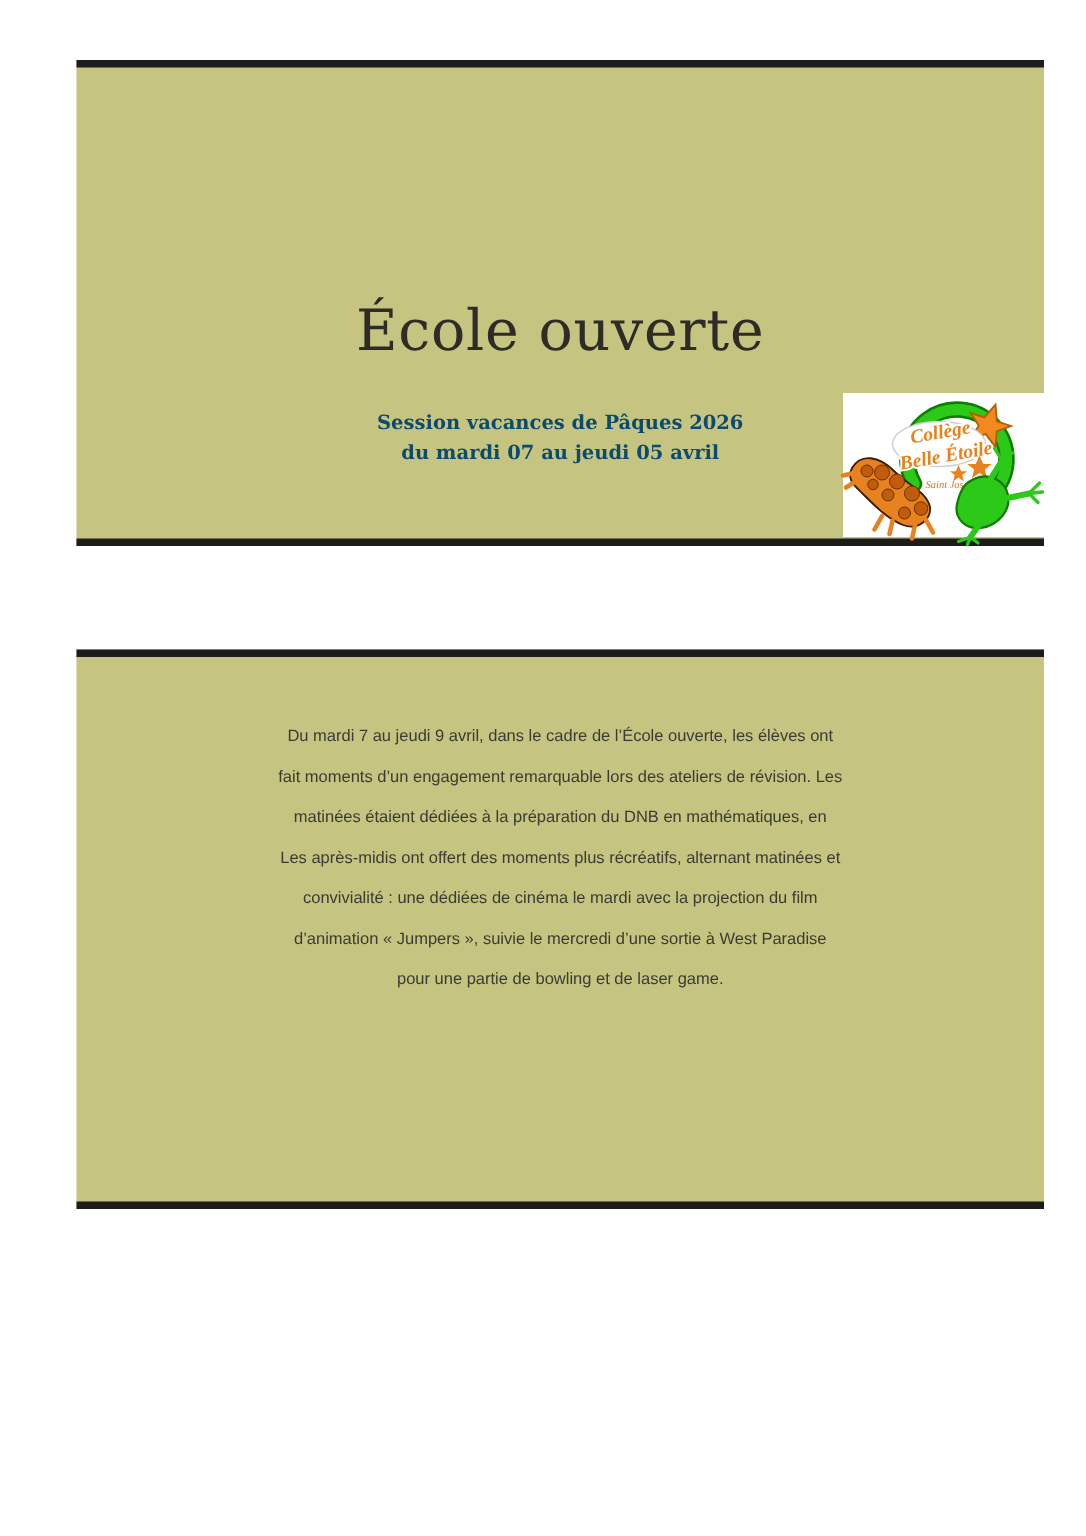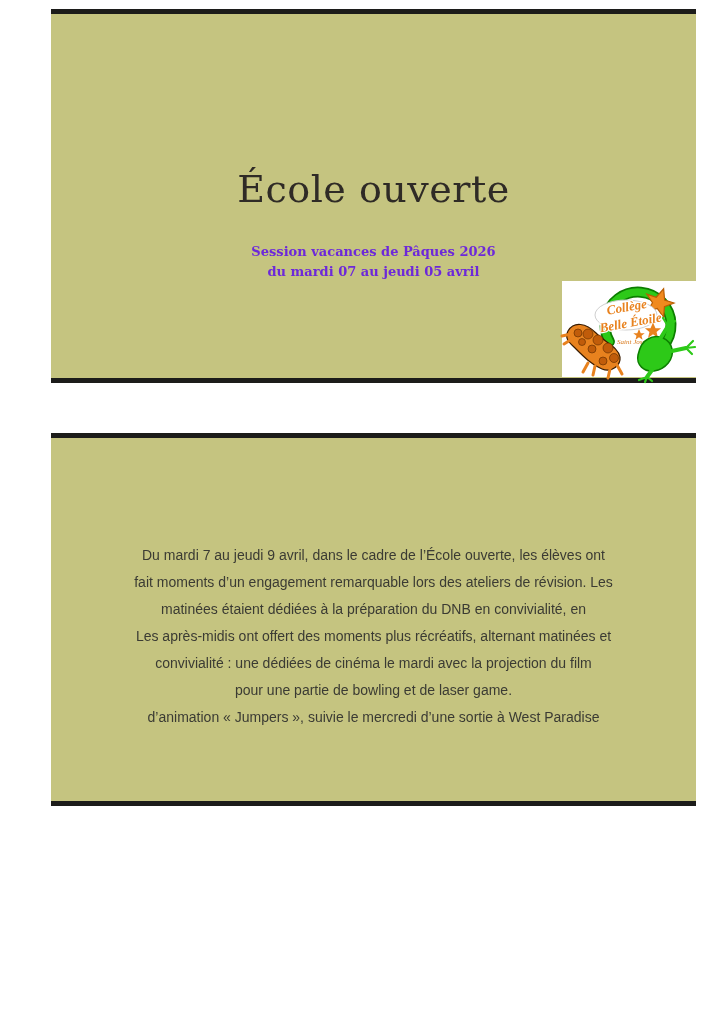--- a/index.html
+++ b/index.html
@@ -15,58 +15,58 @@
     background: #ffffff;
   }
   .slide {
     position: absolute;
     left: 51px;
     width: 645px;
     background: #c5c480;
     border-top: 5px solid #1c1c1a;
     border-bottom: 5px solid #1c1c1a;
   }
-  .slide-1 { top: 9px; height: 374px; }
+  .slide-1 { top: 40px; height: 324px; }
   .slide-2 { top: 433px; height: 373px; }
 
   
   .title {
     margin-top: 150px;
     text-align: center;
     font-family: "DejaVu Serif", serif;
     font-size: 38px;
     line-height: 50px;
     color: #2f2b26;
     letter-spacing: 0.5px;
   }
   .subtitle {
     margin-top: 28px;
     text-align: center;
     font-family: "DejaVu Serif", serif;
     font-size: 13px;
     font-weight: 600;
     line-height: 20px;
-    color: #6d28d9;
+    color: #0c4a6e;
   }
   .logo {
     position: absolute;
     right: 0; bottom: -5px;
     width: 134px; height: 102px;
     z-index: 2;
   }
   .logo svg { overflow: visible; display: block; }
 
   
   .body-text {
-    padding-top: 104px;
+    padding-top: 40px;
     width: 620px;
     margin: 0 auto;
     text-align: center;
     font-family: "Liberation Sans", sans-serif;
-    font-size: 14px;
+    font-size: 11px;
     line-height: 27px;
     color: #3b3b33;
   }
   .body-text .line { white-space: nowrap; }
 </style>
 </head>
 <body>
 
 <div class="page">
 
@@ -130,21 +130,21 @@
           <path d="M85,96 L77,99 M85,96 L83,101 M85,96 L90,100" stroke="#2dc918" stroke-width="2.2" stroke-linecap="round" fill="none"></path>
         </g>
       </svg>
     </div>
   </section>
 
   <section class="slide slide-2">
     <div class="body-text">
       <div class="line">Du mardi 7 au jeudi 9 avril, dans le cadre de l’École ouverte, les élèves ont</div>
       <div class="line">fait moments d’un engagement remarquable lors des ateliers de révision. Les</div>
-      <div class="line">matinées étaient dédiées à la préparation du DNB en convivialité, en</div>
+      <div class="line">matinées étaient dédiées à la préparation du DNB en mathématiques, en</div>
       <div class="line">Les après-midis ont offert des moments plus récréatifs, alternant matinées et</div>
       <div class="line">convivialité : une dédiées de cinéma le mardi avec la projection du film</div>
+      <div class="line">d’animation « Jumpers », suivie le mercredi d’une sortie à West Paradise</div>
       <div class="line">pour une partie de bowling et de laser game.</div>
-      <div class="line">d’animation « Jumpers », suivie le mercredi d’une sortie à West Paradise</div>
     </div>
   </section>
 
 </div>
 
 </body></html>

